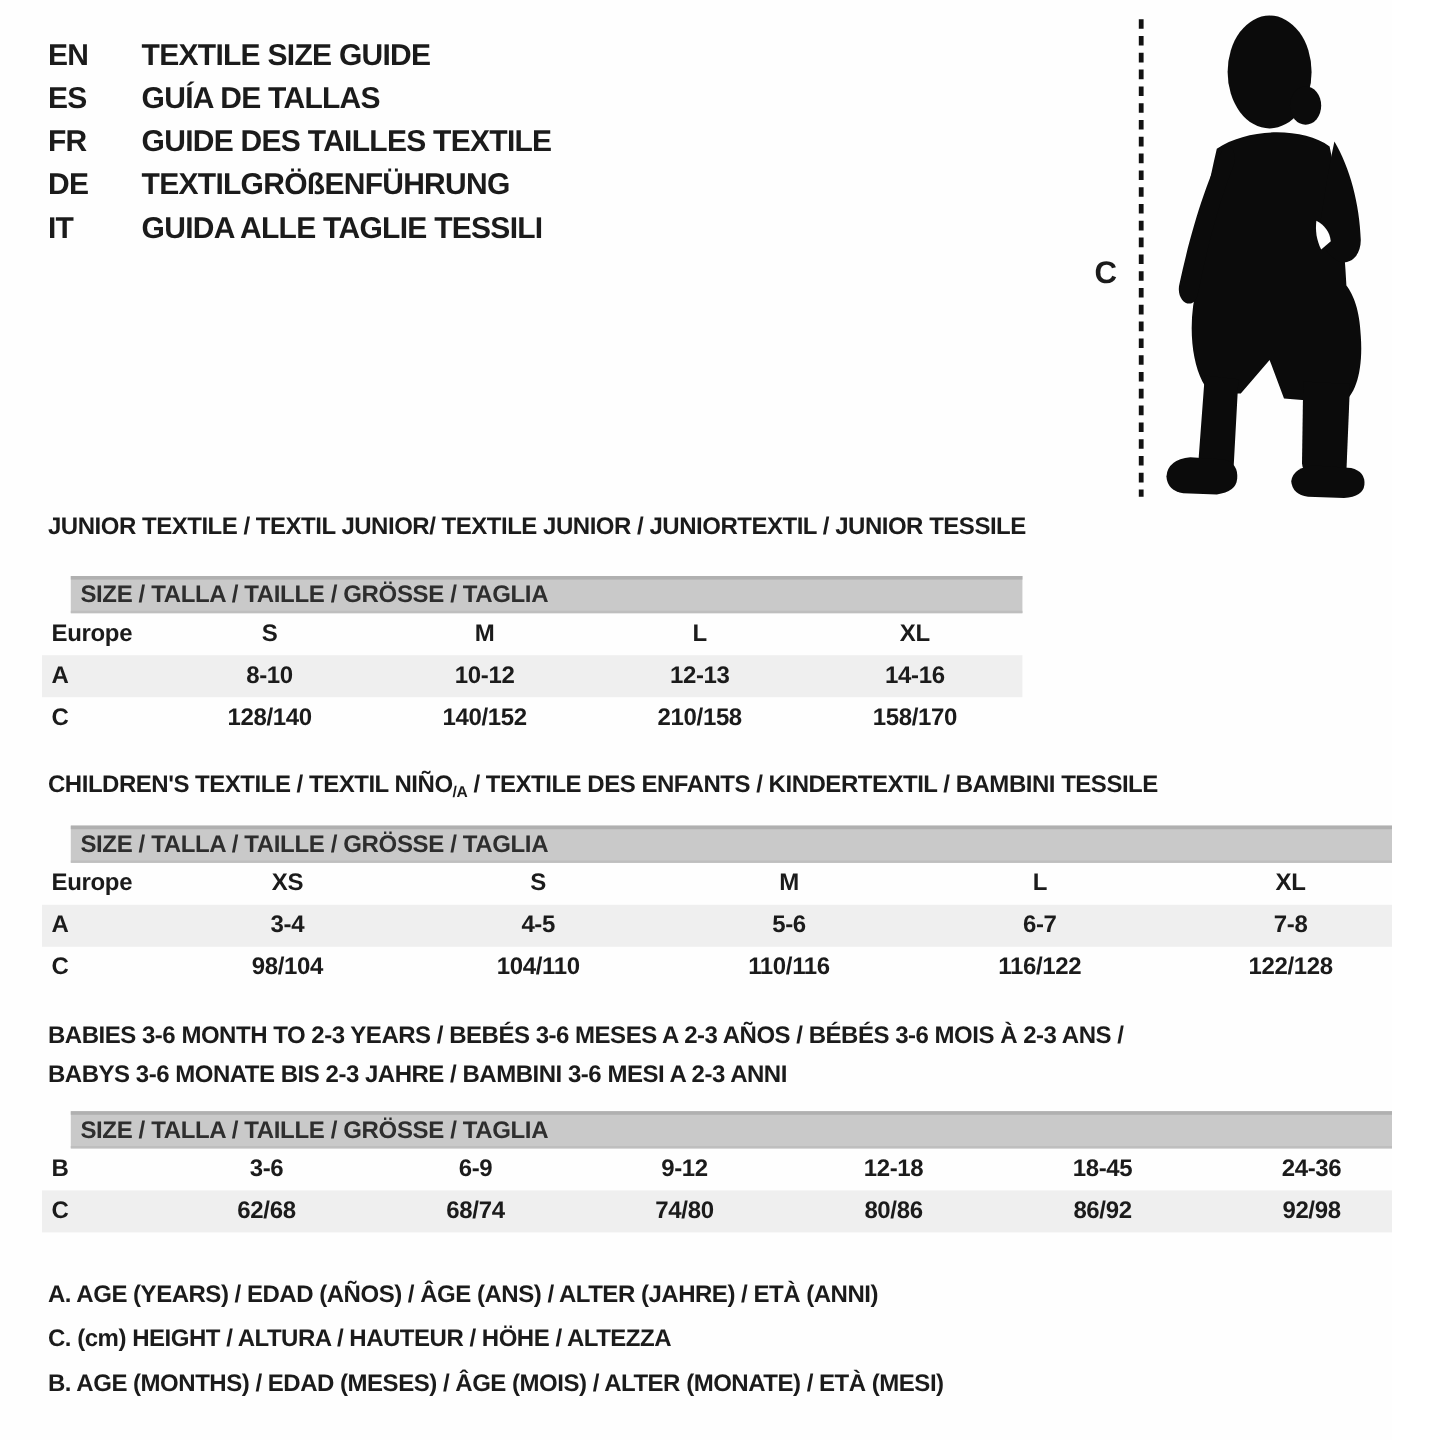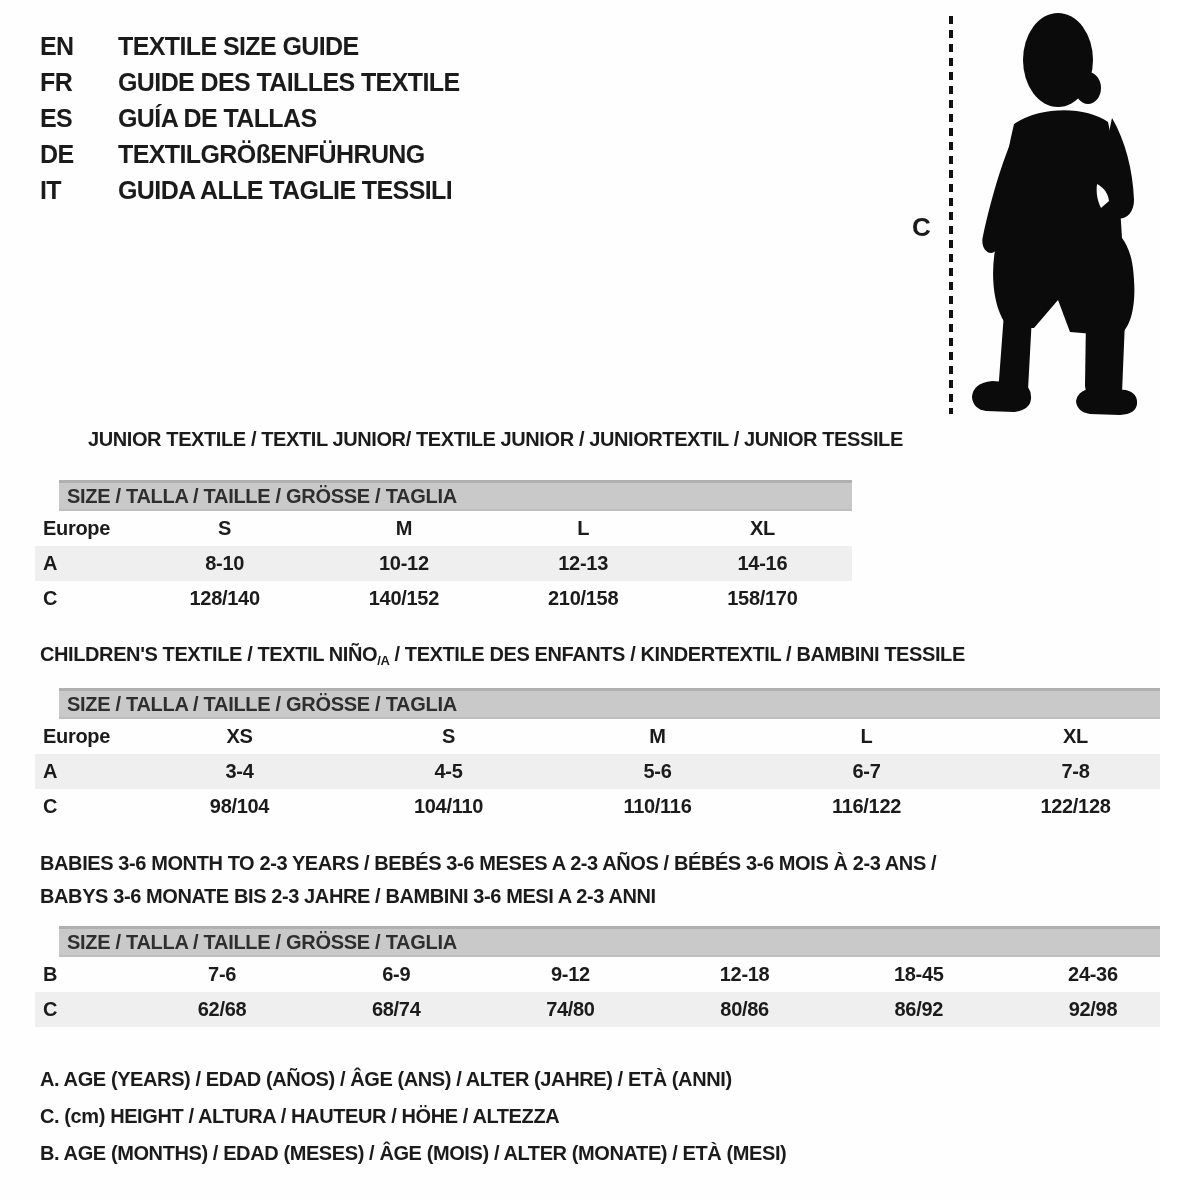--- a/index.html
+++ b/index.html
@@ -36,26 +36,26 @@
 <body>
 
 <div class="canvas">
 
   <div class="lang-list">
     <div class="lang-row">
       <span class="lang-code">EN</span>
       <span class="lang-title">TEXTILE SIZE GUIDE</span>
     </div>
     <div class="lang-row">
+      <span class="lang-code">ES</span>
+      <span class="lang-title">GUÍA DE TALLAS</span>
+    </div>
+    <div class="lang-row">
       <span class="lang-code">FR</span>
       <span class="lang-title">GUIDE DES TAILLES TEXTILE</span>
-    </div>
-    <div class="lang-row">
-      <span class="lang-code">ES</span>
-      <span class="lang-title">GUÍA DE TALLAS</span>
     </div>
     <div class="lang-row">
       <span class="lang-code">DE</span>
       <span class="lang-title">TEXTILGRÖßENFÜHRUNG</span>
     </div>
     <div class="lang-row">
       <span class="lang-code">IT</span>
       <span class="lang-title">GUIDA ALLE TAGLIE TESSILI</span>
     </div>
   </div>
@@ -82,21 +82,21 @@
 
         <path d="M4,389 Q5,375 24,373 L52,375 Q64,378 63,391 Q62,402 46,404 L18,403 Q5,401 4,389 Z"></path>
 
         <path d="M108,393 Q110,381 128,380 L158,382 Q170,385 169,396 Q168,406 152,407 L122,406 Q109,404 108,393 Z"></path>
 
         <path d="M129,176 C136,180 140,185 141,193 L133,200 C129,192 128,184 129,176 Z" fill="#fefefe"></path>
       </g>
     </svg>
   </div>
 
-  <div class="section-title" style="top:428px;margin-left:48px;">JUNIOR TEXTILE / TEXTIL JUNIOR/ TEXTILE JUNIOR / JUNIORTEXTIL / JUNIOR TESSILE</div>
+  <div class="section-title" style="top:428px;">JUNIOR TEXTILE / TEXTIL JUNIOR/ TEXTILE JUNIOR / JUNIORTEXTIL / JUNIOR TESSILE</div>
   <div class="size-table" style="left:35px;top:480px;width:817px;">
     <div class="thead">
       <span>SIZE / TALLA / TAILLE / GRÖSSE / TAGLIA</span>
     </div>
     <div class="trow">
       <div class="tlabel">Europe</div>
       <div class="tcell">S</div>
       <div class="tcell">M</div>
       <div class="tcell">L</div>
       <div class="tcell">XL</div>
@@ -151,21 +151,21 @@
   </div>
 
   <div class="section-title" style="top:852px;">BABIES 3-6 MONTH TO 2-3 YEARS / BEBÉS 3-6 MESES A 2-3 AÑOS / BÉBÉS 3-6 MOIS À 2-3 ANS /</div>
   <div class="section-title" style="top:885px;">BABYS 3-6 MONATE BIS 2-3 JAHRE / BAMBINI 3-6 MESI A 2-3 ANNI</div>
   <div class="size-table" style="left:35px;top:926px;width:1145px;">
     <div class="thead">
       <span>SIZE / TALLA / TAILLE / GRÖSSE / TAGLIA</span>
     </div>
     <div class="trow">
       <div class="tlabel">B</div>
-      <div class="tcell">7-6</div>
+      <div class="tcell">3-6</div>
       <div class="tcell">6-9</div>
       <div class="tcell">9-12</div>
       <div class="tcell">12-18</div>
       <div class="tcell">18-45</div>
       <div class="tcell">24-36</div>
     </div>
     <div class="trow alt">
       <div class="tlabel">C</div>
       <div class="tcell">62/68</div>
       <div class="tcell">68/74</div>

